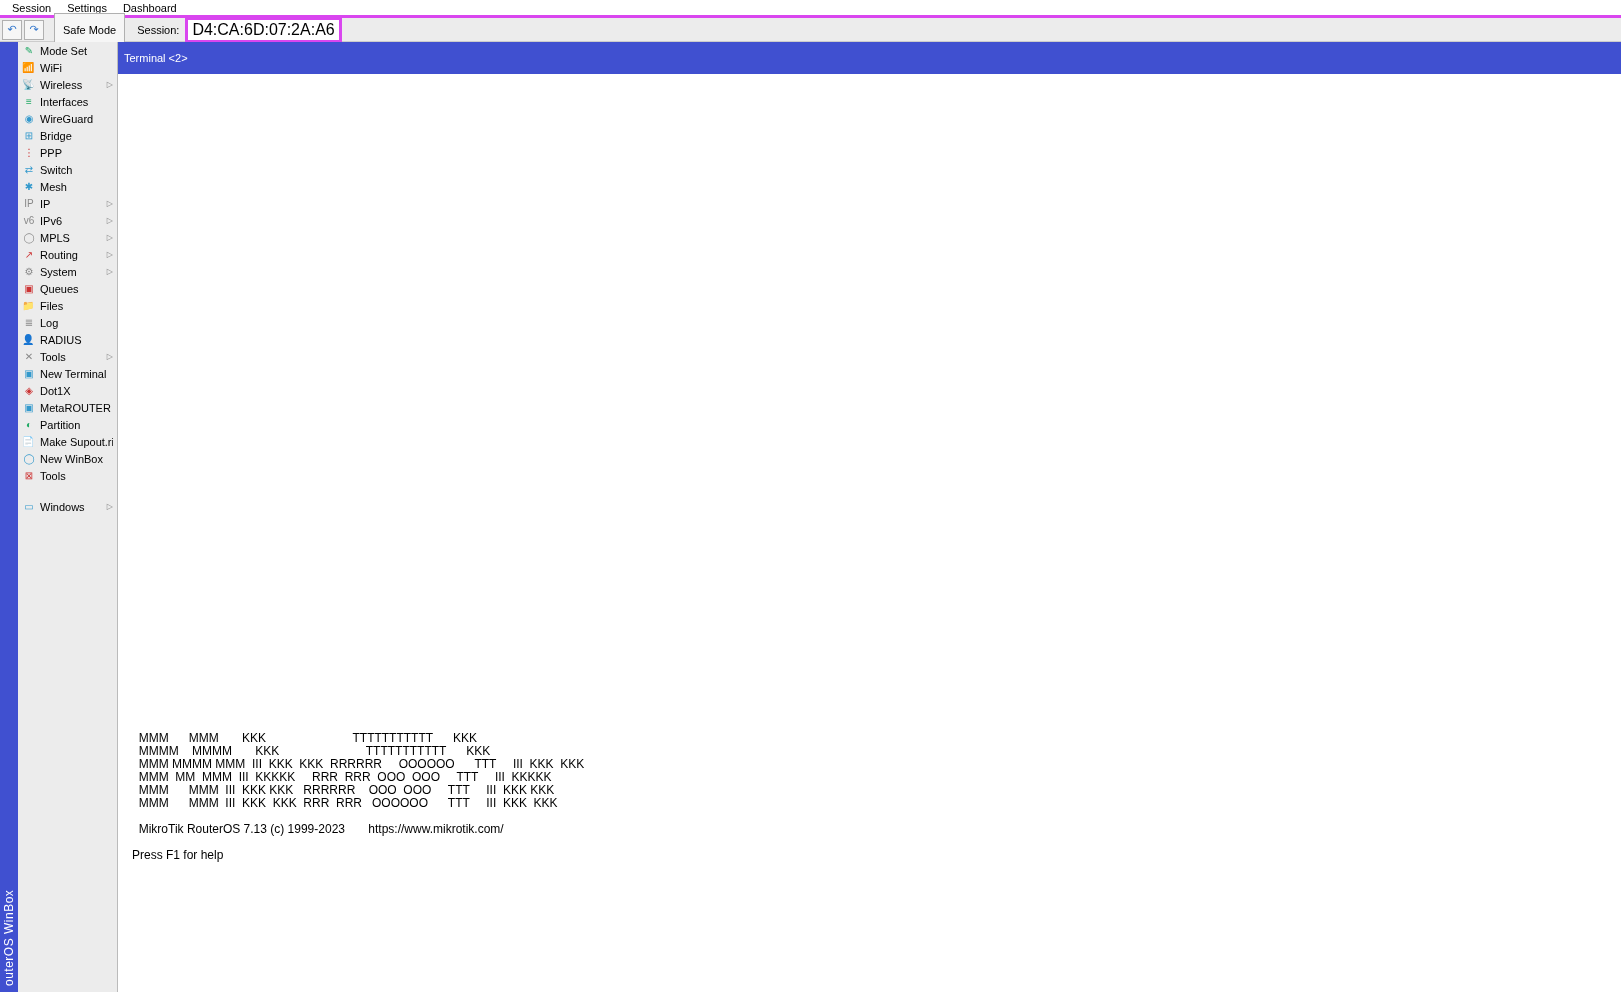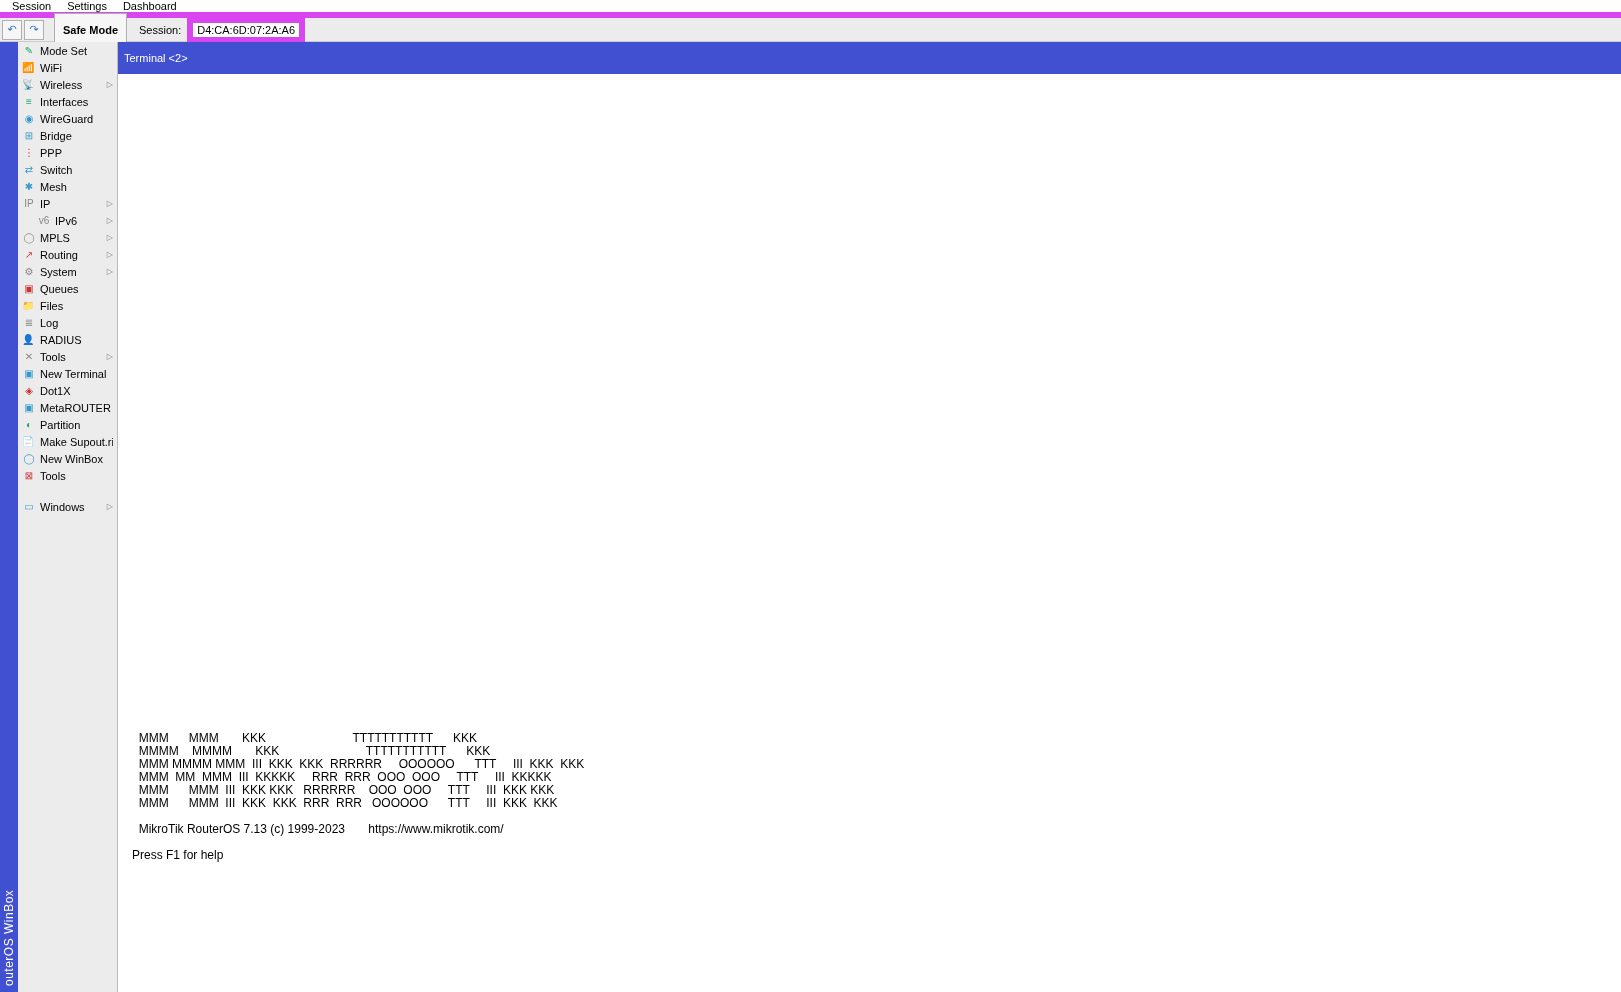--- a/index.html
+++ b/index.html
@@ -1,26 +1,26 @@
 <!DOCTYPE html>
 <html><head>
 <meta charset="utf-8">
 <style>
 * { box-sizing: border-box; margin: 0; padding: 0; }
 body { font-family: Tahoma, Arial, sans-serif; font-size: 11px; background: #fff; width: 1621px; height: 992px; overflow: hidden; position: relative; }
 
-.menubar { height: 18px; display: flex; align-items: center; padding: 0 4px; border-bottom: 6px solid #d946ef; }
+.menubar { height: 18px; display: flex; align-items: center; padding: 0 4px; border-bottom: 3px solid #d946ef; }
 .menubar-item { padding: 2px 8px; cursor: default; }
 
 .toolbar { height: 24px; background: #ececec; display: flex; align-items: center; padding: 0 2px; border-bottom: 1px solid #ccc; gap: 2px; }
 .tb-btn { height: 20px; min-width: 20px; border: 1px solid #b0b0b0; background: #f6f6f6; display: flex; align-items: center; justify-content: center; padding: 0 3px; cursor: default; }
-.tb-btn.text { padding: 16px 8px; font-weight: bold; }
+.tb-btn.text { padding: 16px 8px; }
 .tb-sep { width: 6px; }
 .session-label { padding: 0 4px 0 10px; }
-.session-value { border: 6px solid #d946ef; background: #fff; padding: 1px 4px; min-width: 100px; font-size: 11px; }
+.session-value { border: 3px solid #d946ef; background: #fff; padding: 1px 4px; min-width: 100px; font-size: 16px; }
 
 .main { display: flex; height: calc(100% - 42px); }
 .vbar { width: 18px; background: #4050d0; color: #fff; writing-mode: vertical-rl; transform: rotate(180deg); display: flex; align-items: center; justify-content: flex-start; padding: 6px 0; font-size: 12px; letter-spacing: 0.5px; }
 
 .sidebar { width: 100px; background: #ececec; border-right: 1px solid #bbb; display: flex; flex-direction: column; overflow-y: auto; }
 .s-item { height: 17px; display: flex; align-items: center; padding: 0 4px; cursor: default; position: relative; }
 .s-icon { width: 14px; height: 14px; margin-right: 4px; display: inline-flex; align-items: center; justify-content: center; font-size: 10px; }
 .s-label { flex: 1; white-space: nowrap; overflow: hidden; }
 .s-arrow { font-size: 8px; color: #888; }
 .s-gap { height: 14px; }
@@ -91,21 +91,21 @@
       <div class="s-item">
         <span class="s-icon" style="color: rgb(51, 153, 204);">✱</span>
         <span class="s-label">Mesh</span>
       </div>
       <div class="s-item">
         <span class="s-icon" style="color: rgb(136, 136, 136);">IP</span>
         <span class="s-label">IP</span>
         <span class="s-arrow">▷</span>
       </div>
       <div class="s-item">
-        <span class="s-icon" style="color: rgb(136, 136, 136); margin-left: 15px;">v6</span>
+        <span class="s-icon" style="color: rgb(136, 136, 136);">v6</span>
         <span class="s-label">IPv6</span>
         <span class="s-arrow">▷</span>
       </div>
       <div class="s-item">
         <span class="s-icon" style="color: rgb(136, 136, 136);">◯</span>
         <span class="s-label">MPLS</span>
         <span class="s-arrow">▷</span>
       </div>
       <div class="s-item">
         <span class="s-icon" style="color: rgb(204, 51, 51);">↗</span>

